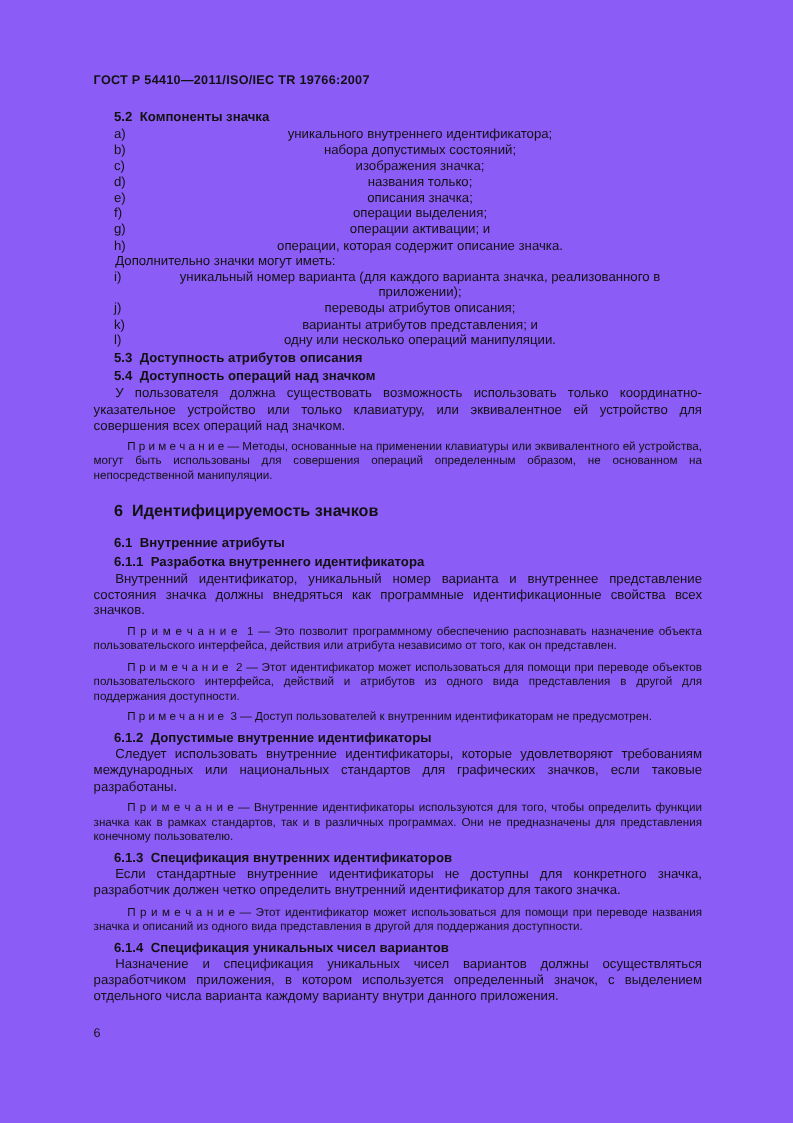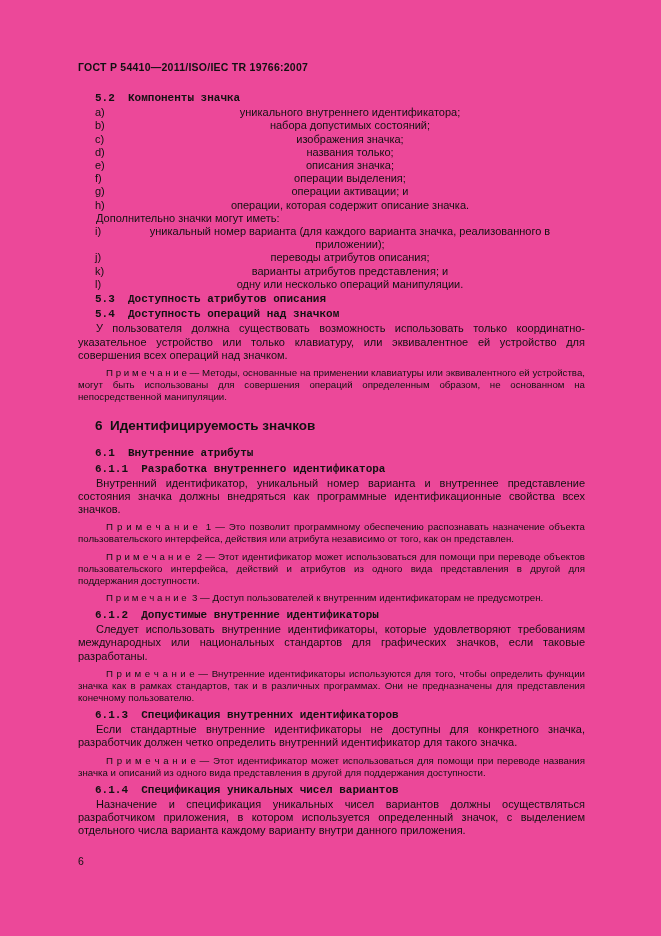--- a/index.html
+++ b/index.html
@@ -6,21 +6,21 @@
   body {
     width: 661px; height: 936px;
     background: #ffffff;
     font-family: "Liberation Sans", sans-serif;
     color: #111111;
     -webkit-font-smoothing: antialiased;
   }
   .page {
     position: relative;
     width: 661px; height: 936px;
-    background: #ec4899;
+    background: #8b5cf6;
     overflow: hidden;
   }
   .doc-header {
     position: absolute;
     top: 61px; left: 78px;
     font-size: 10.5px;
     font-weight: bold;
     letter-spacing: 0.25px;
     white-space: nowrap;
   }
@@ -28,21 +28,20 @@
     position: absolute;
     top: 90px; left: 78px;
     width: 507px;
   }
   .h2 {
     font-size: 11px;
     font-weight: bold;
     line-height: 13.2px;
     margin: 2px 0 1px 0;
     text-indent: 17px;
-    font-family: Liberation Mono, monospace;
   }
   .h2.sp { margin-top: 4px; }
   .h1 {
     font-size: 13.5px;
     font-weight: bold;
     line-height: 16px;
     margin: 15px 0 13px 0;
     text-indent: 17px;
   }
   .para {

